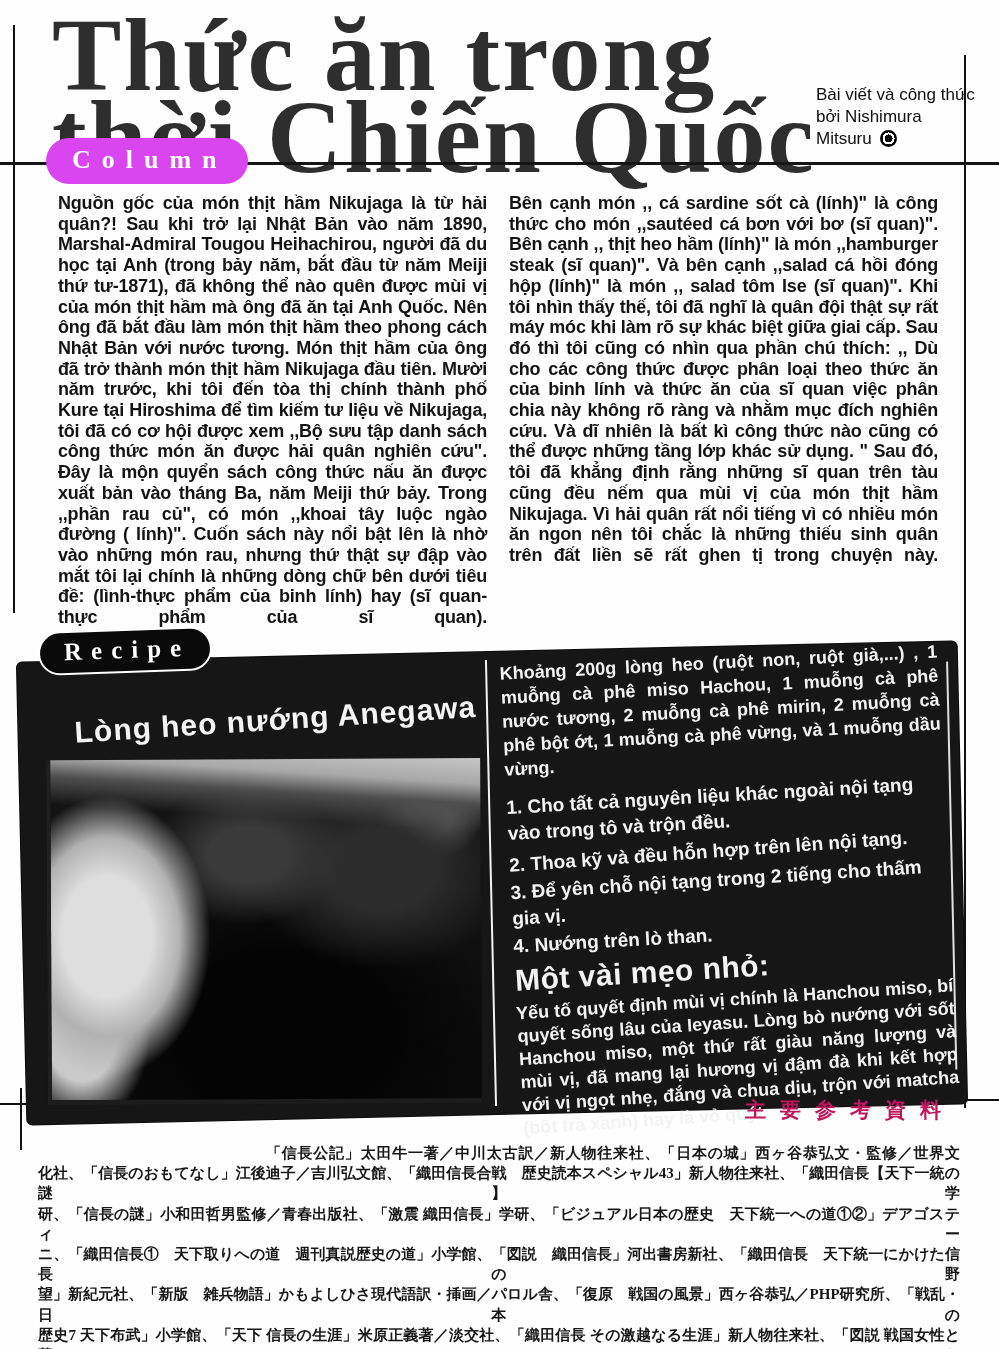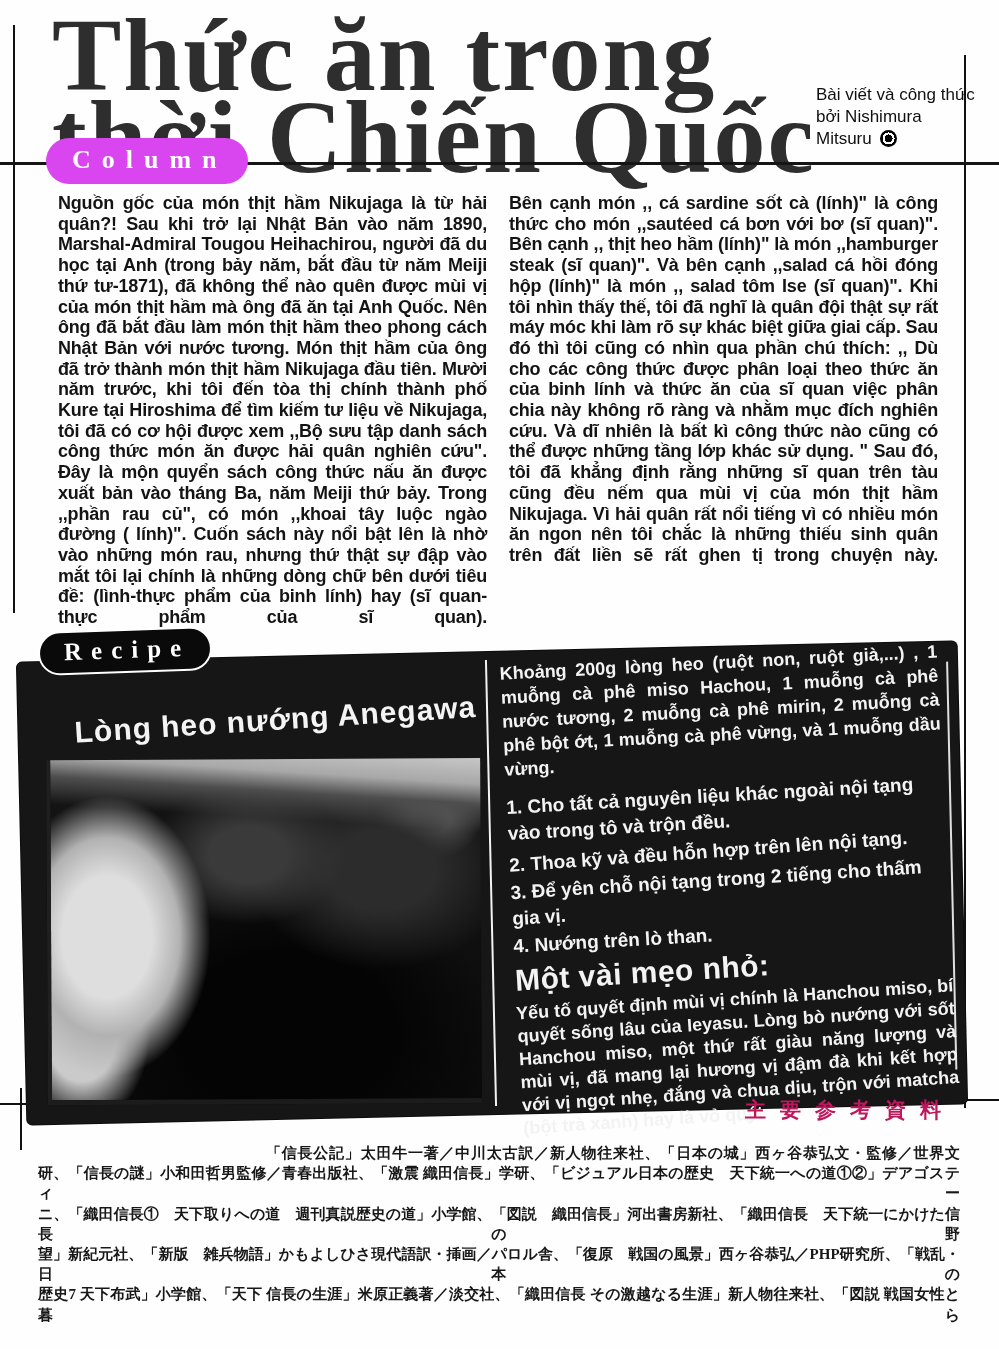--- a/index.html
+++ b/index.html
@@ -115,20 +115,21 @@
         </div>
         <div class="tips-h">Một vài mẹo nhỏ:</div>
         <div class="tips">Yếu tố quyết định mùi vị chính là Hanchou miso, bí quyết sống lâu của Ieyasu. Lòng bò nướng với sốt Hanchou miso, một thứ rất giàu năng lượng và mùi vị, đã mang lại hương vị đậm đà khi kết hợp với vị ngọt nhẹ, đắng và chua dịu, trộn với matcha (bột trà xanh) hay là vỏ quýt.</div>
       </div>
     </div>
   </div>
 
   <div class="refs-h">主要参考資料</div>
   <div class="refs">
     <div class="ref-line first">「信長公記」太田牛一著／中川太古訳／新人物往来社、「日本の城」西ヶ谷恭弘文・監修／世界文</div>
+    <div class="ref-line">化社、「信長のおもてなし」江後迪子／吉川弘文館、「織田信長合戦　歴史読本スペシャル43」新人物往来社、「織田信長【天下一統の謎】学</div>
     <div class="ref-line">研、「信長の謎」小和田哲男監修／青春出版社、「激震 織田信長」学研、「ビジュアル日本の歴史　天下統一への道①②」デアゴスティー</div>
     <div class="ref-line">ニ、「織田信長①　天下取りへの道　週刊真説歴史の道」小学館、「図説　織田信長」河出書房新社、「織田信長　天下統一にかけた信長の野</div>
     <div class="ref-line">望」新紀元社、「新版　雑兵物語」かもよしひさ現代語訳・挿画／パロル舎、「復原　戦国の風景」西ヶ谷恭弘／PHP研究所、「戦乱・日本の</div>
     <div class="ref-line">歴史7 天下布武」小学館、「天下 信長の生涯」米原正義著／淡交社、「織田信長 その激越なる生涯」新人物往来社、「図説 戦国女性と暮ら</div>
 
   </div>
 
 </div>
 
 </body></html>

